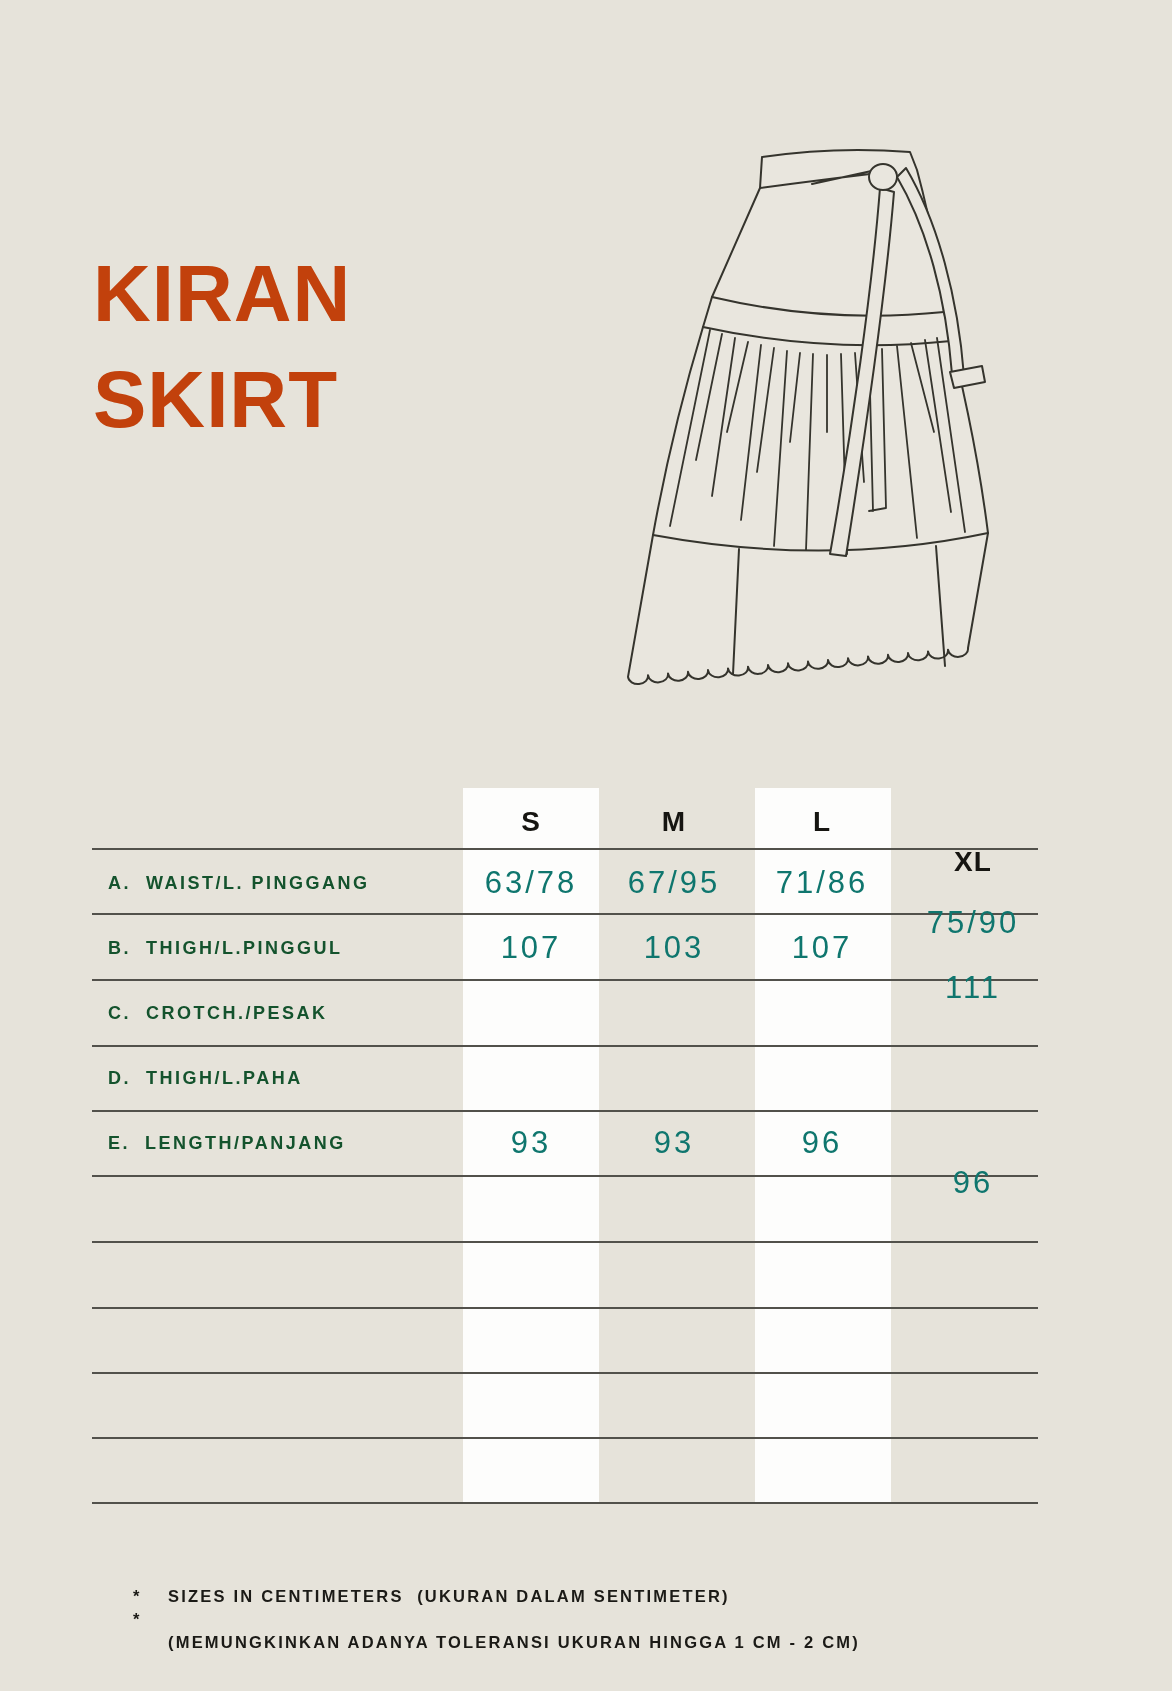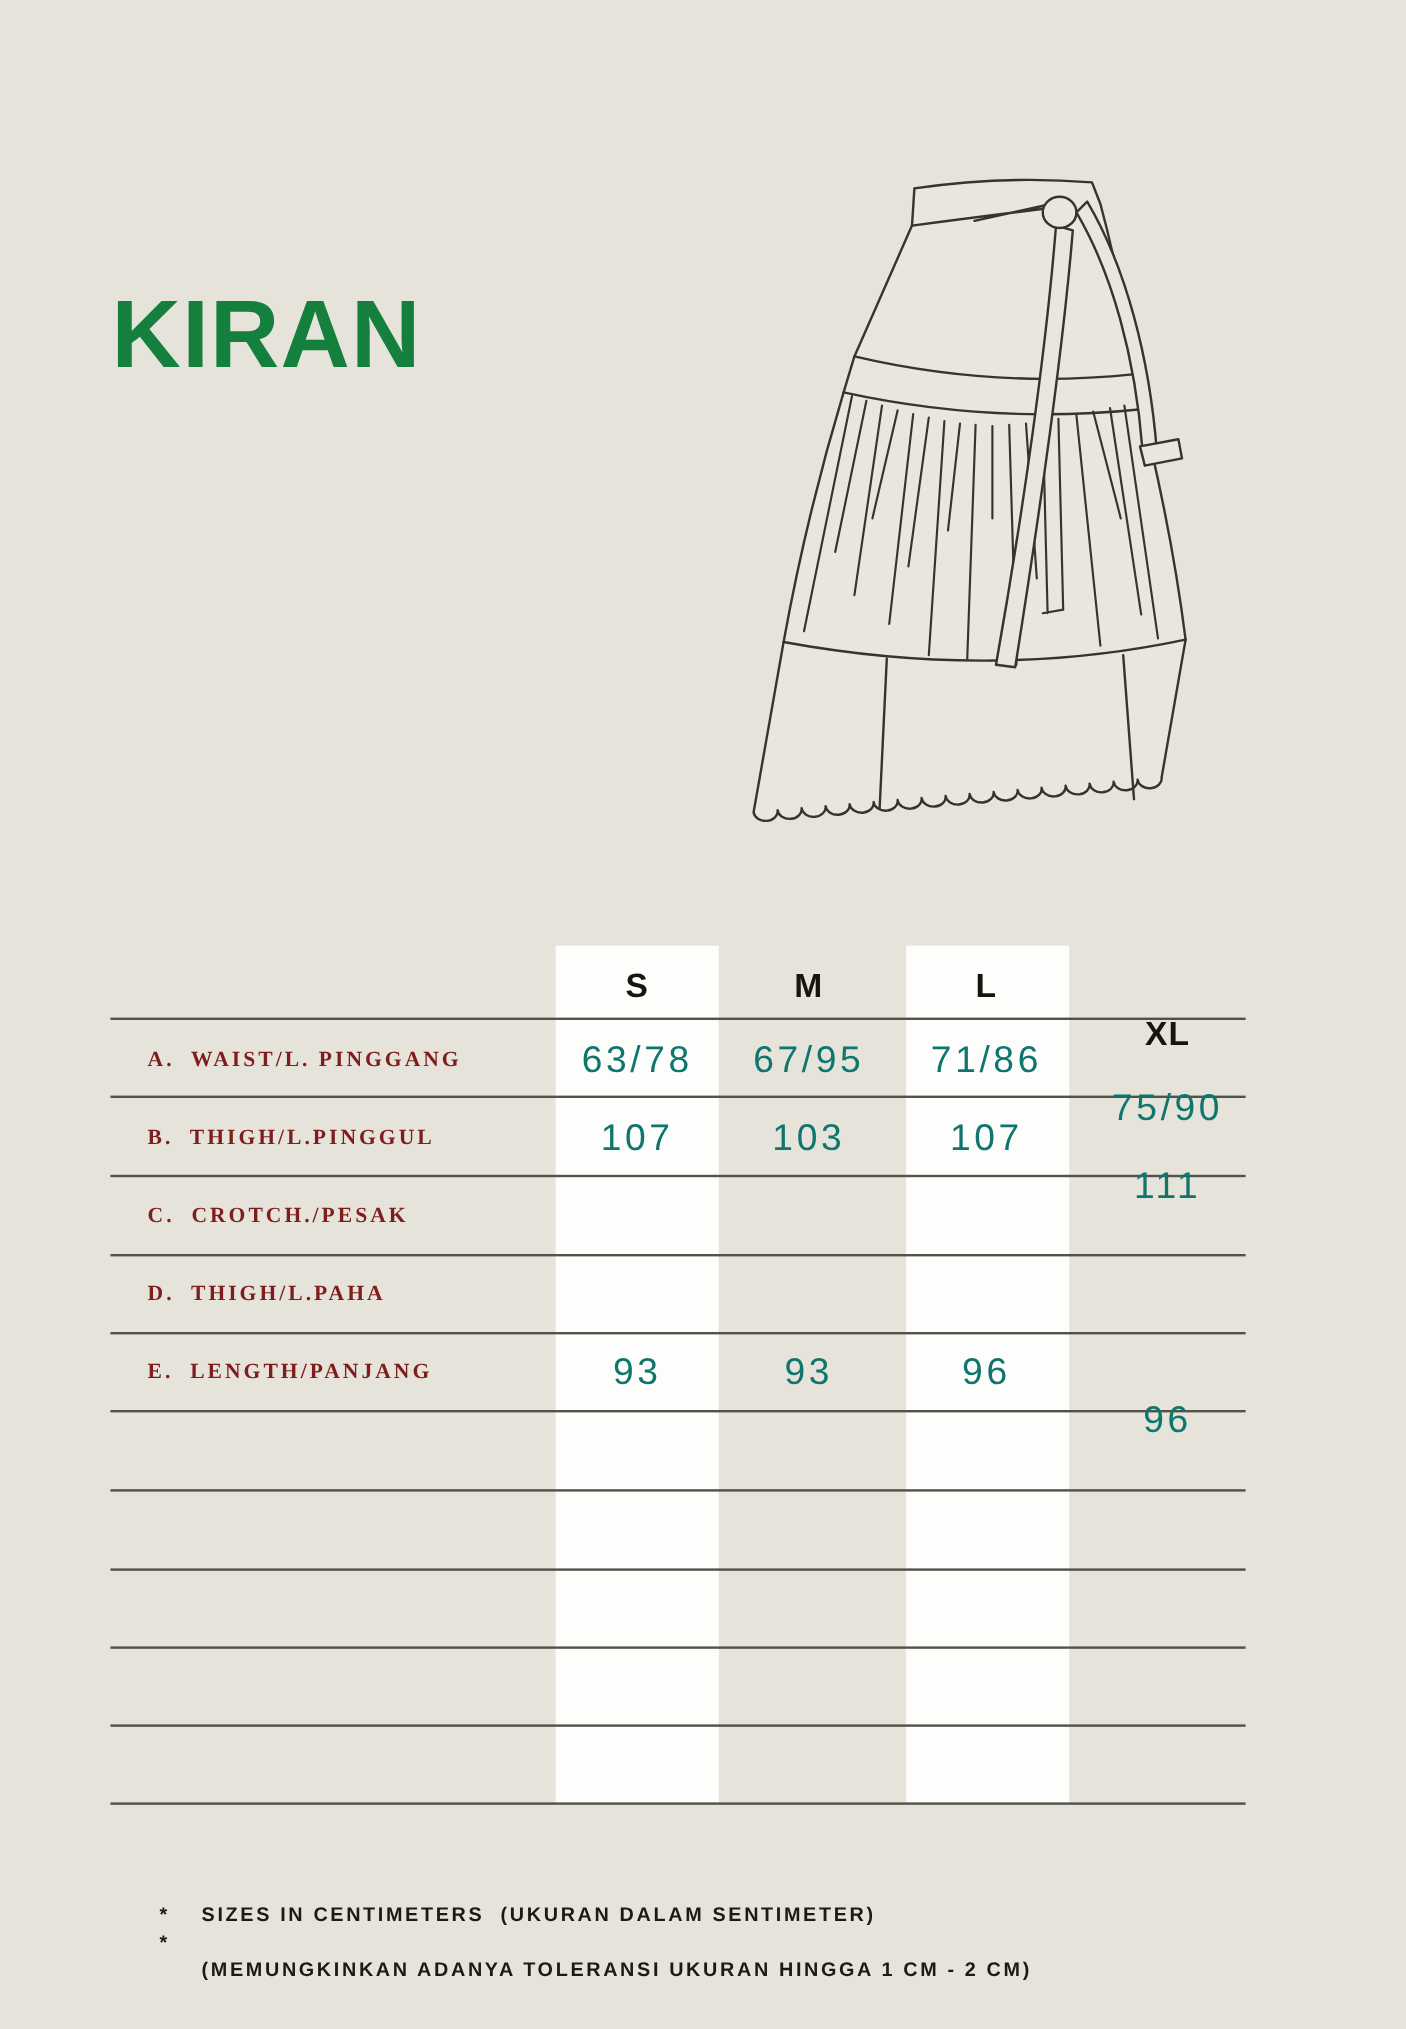--- a/index.html
+++ b/index.html
@@ -6,39 +6,39 @@
   .canvas{
     position:relative;
     width:1172px;height:1691px;
     background:#e6e3da;
     font-family:"Liberation Sans", sans-serif;
     color:#201f1b;
     overflow:hidden;
   }
   
   .title{
-    position:absolute;left:93px;top:226px;
+    position:absolute;left:93px;top:241px;
     font-size:80px;line-height:106px;font-weight:bold;
-    letter-spacing:1px;color:#15803d;white-space:pre;
+    letter-spacing:1px;color:#c2410c;white-space:pre;
   }
   
   .skirt-svg{position:absolute;left:560px;top:130px;}
   
   .stripe{position:absolute;top:788px;height:715px;background:#fdfdfc;}
   .stripe.s{left:463px;width:136px;}
   .stripe.l{left:755px;width:136px;}
   .hline{position:absolute;left:92px;width:946px;height:2px;background:#52514b;}
   .colhead{
     position:absolute;transform:translateX(-50%);
     font-size:28px;font-weight:bold;letter-spacing:1px;color:#161511;
   }
   .rowlabel{
-    position:absolute;left:123px;transform:translateY(-50%);
+    position:absolute;left:108px;transform:translateY(-50%);
     font-size:18px;font-weight:bold;letter-spacing:2.5px;
-    white-space:pre;color:#7f1d1d;font-family:Liberation Serif, serif;
+    white-space:pre;color:#14532d;
   }
   .cellval{
     position:absolute;transform:translate(-50%,-50%);
     font-size:31px;font-weight:normal;letter-spacing:3px;color:#0f766e;
     white-space:pre;
   }
   .col-0{left:531px;} .col-1{left:674px;} .col-2{left:822px;} .col-3{left:973px;margin-top:40px;}
   .rowy-0{top:883px;} .rowy-1{top:948px;} .rowy-2{top:1013px;} .rowy-3{top:1078px;} .rowy-4{top:1143px;}
   
   .footnotes{
@@ -48,21 +48,21 @@
   }
   .footrow{display:flex;}
   .footrow .mark{width:35px;flex:0 0 35px;}
   .footrow .ftext{white-space:pre;}
 </style>
 </head>
 <body>
 
 <div class="canvas">
 
-  <div class="title"><span>KIRAN</span><br></div>
+  <div class="title"><span>KIRAN</span><br><span>SKIRT</span></div>
 
   <svg class="skirt-svg" width="440" height="562" viewBox="0 0 440 562">
     <g stroke="#35342d" stroke-width="2" stroke-linejoin="round" stroke-linecap="round">
 
       <path fill="#e9e6de" d="M202,27 Q276,16 350,22 L357,40 Q376,110 384,182 Q415,300 428,403 L408,518
                a10,8 0 0 1 -20,1.7 a10,8 0 0 1 -20,1.7 a10,8 0 0 1 -20,1.7 a10,8 0 0 1 -20,1.7
                a10,8 0 0 1 -20,1.7 a10,8 0 0 1 -20,1.7 a10,8 0 0 1 -20,1.7 a10,8 0 0 1 -20,1.7
                a10,8 0 0 1 -20,1.7 a10,8 0 0 1 -20,1.7 a10,8 0 0 1 -20,1.7 a10,8 0 0 1 -20,1.7
                a10,8 0 0 1 -20,1.7 a10,8 0 0 1 -20,1.7 a10,8 0 0 1 -20,1.7 a10,8 0 0 1 -20,1.7
                a10,8 0 0 1 -20,1.7

